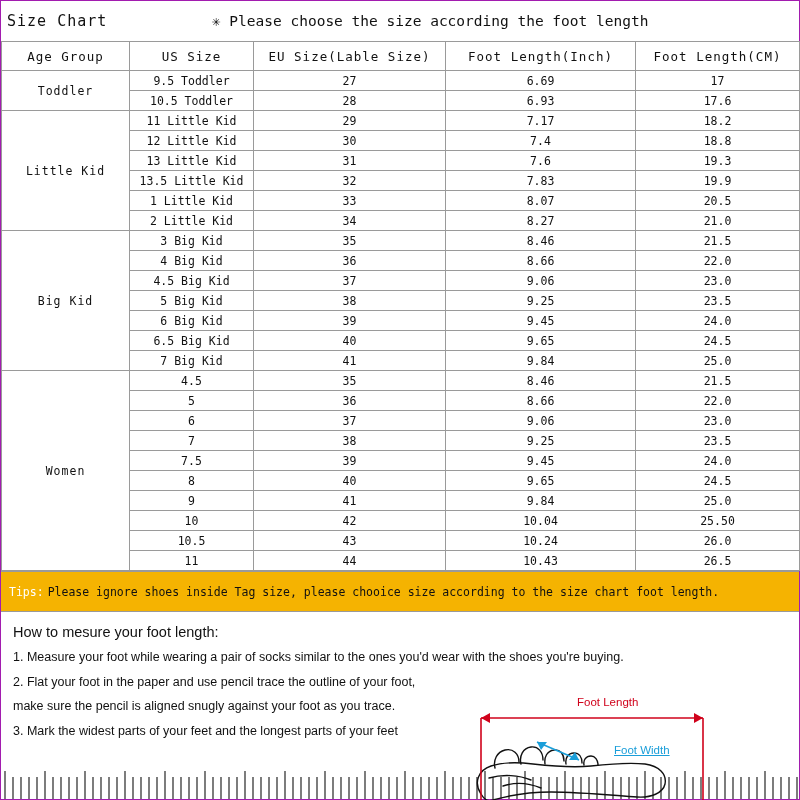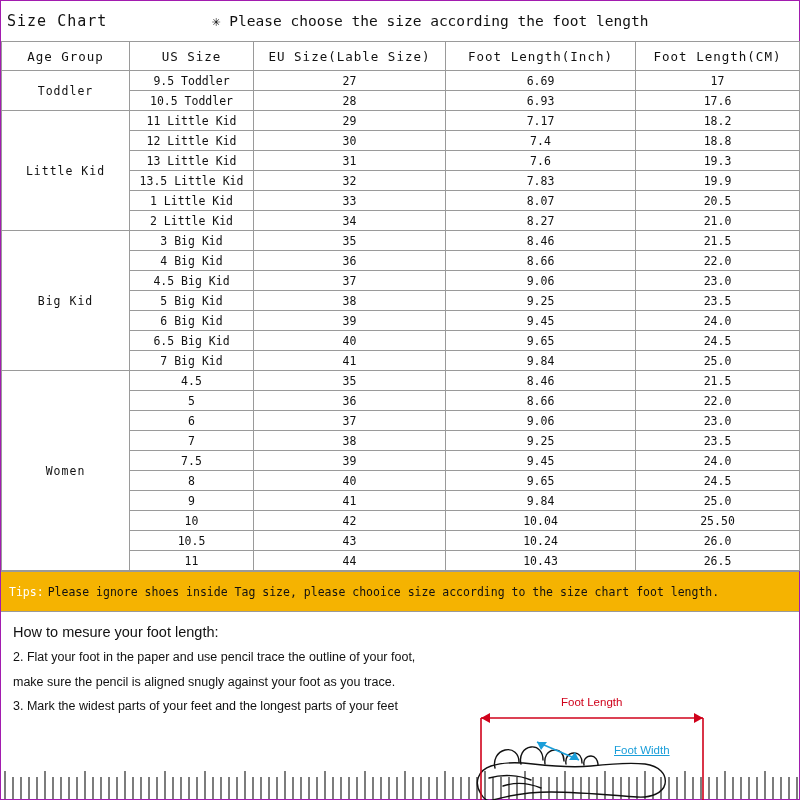--- a/index.html
+++ b/index.html
@@ -117,21 +117,21 @@
     height: 130px;
   }
   .diagram svg { display: block; }
   .lbl {
     position: absolute;
     font-family: "Liberation Sans", sans-serif;
     font-size: 11.5px;
   }
   .lbl.red { color: #d0021b; }
   .lbl.blue { color: #1a9ed9; text-decoration: underline; }
-  .lbl-len { left: 102px; top: 14px; }
+  .lbl-len { left: 118px; top: 14px; }
   .lbl-wid { left: 155px; top: 62px; }
   
   .ruler {
     position: absolute;
     left: 0;
     bottom: 0;
     width: 798px;
     height: 30px;
   }
 </style>
@@ -324,20 +324,21 @@
     </tbody>
   </table>
 
   <div class="tips">
     <span class="label">Tips:</span>
     <span class="body">Please ignore shoes inside Tag size, please chooice size according to the size chart foot length.</span>
   </div>
 
   <div class="instructions">
     <h2>How to mesure your foot length:</h2>
+    <p>1. Measure your foot while wearing a pair of socks similar to the ones you'd wear with the shoes you're buying.</p>
     <p>2. Flat your foot in the paper and use pencil trace the outline of your foot,</p>
     <p>make sure the pencil is aligned snugly against your foot as you trace.</p>
     <p>3. Mark the widest parts of your feet and the longest parts of your feet</p>
 
     <div class="diagram">
       <svg width="300" height="130" viewBox="0 0 300 130">
 
         <g fill="none" stroke="#111111" stroke-width="1.4" stroke-linecap="round">
           <path d="M22,112 C14,100 20,88 32,84 C44,80 58,80 74,82 C92,84 112,86 132,84 C150,82 168,80 186,82 C200,84 208,92 206,102 C204,111 192,116 178,115 C150,113 120,110 92,110 C70,110 48,114 34,118 C28,120 25,117 22,112 Z"></path>
           <path d="M36,86 C34,78 38,70 46,68 C54,66 60,72 60,80"></path>

